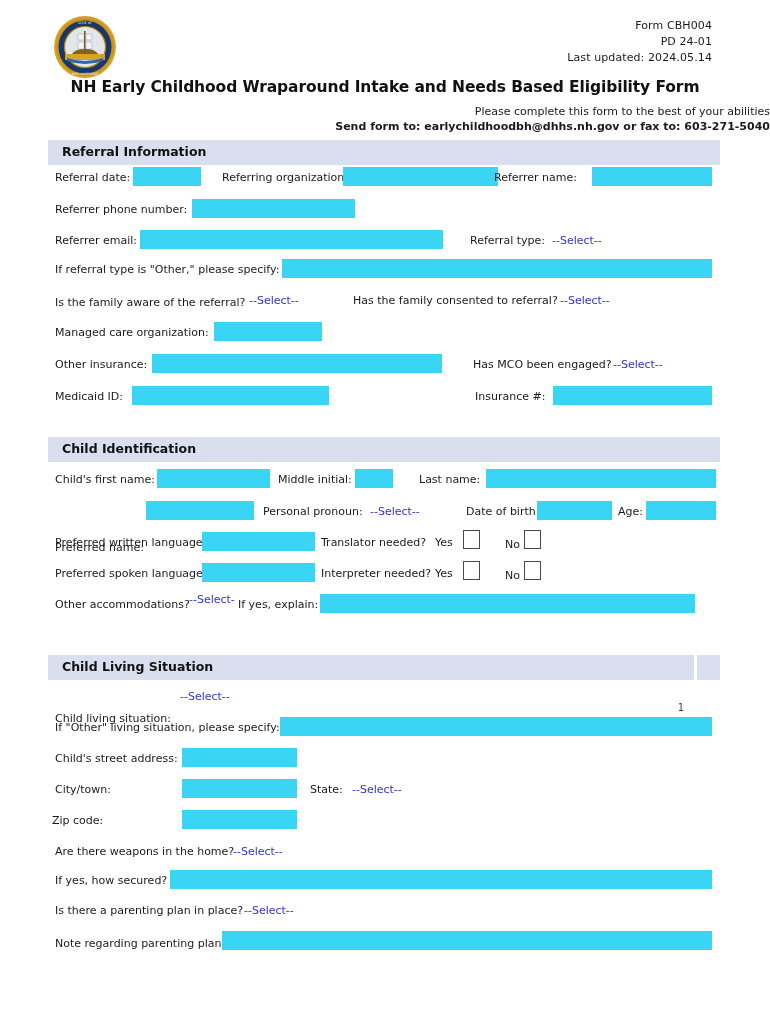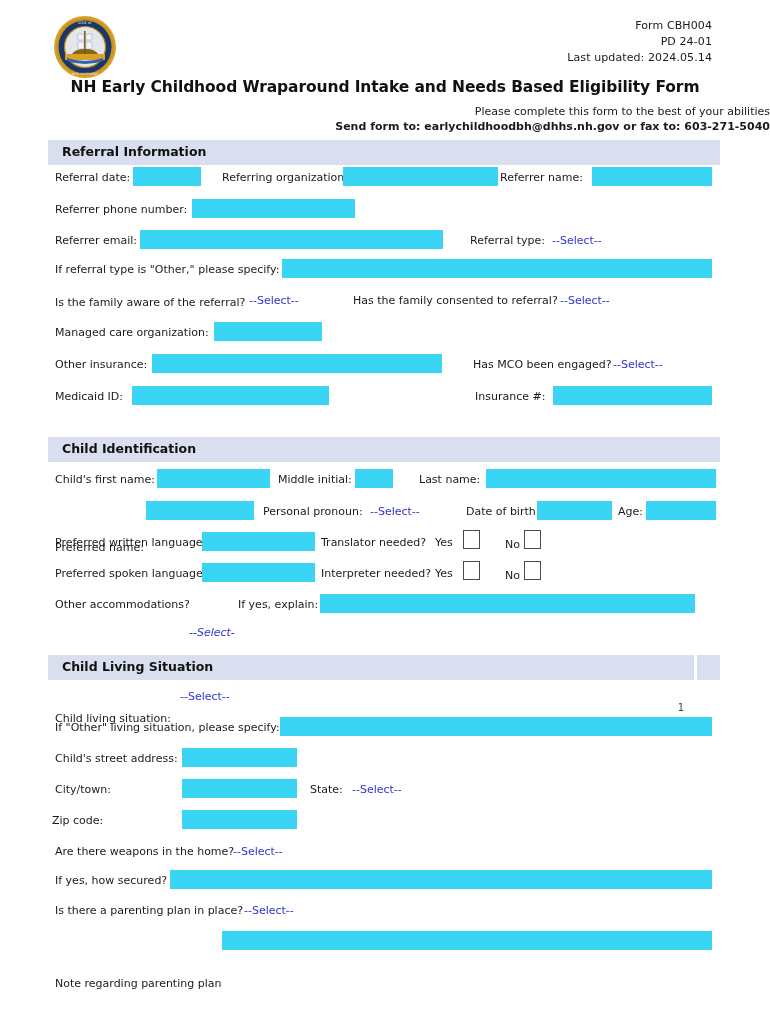--- a/index.html
+++ b/index.html
@@ -148,21 +148,21 @@
   <div class="sect-bar" style="left:48px; top:140px; width:672px;">
     <span class="sect-title">Referral Information</span>
   </div>
 
   <span class="lbl" style="left:55px; top:171px;">Referral date:</span>
   <div class="fld" style="left:133px; top:167px; width:68px;"></div>
 
   <span class="lbl" style="left:222px; top:171px;">Referring organization:</span>
   <div class="fld" style="left:343px; top:167px; width:155px;"></div>
 
-  <span class="lbl" style="left:494px; top:171px;margin-left:6px;">Referrer name:</span>
+  <span class="lbl" style="left:494px; top:171px;">Referrer name:</span>
   <div class="fld" style="left:592px; top:167px; width:120px;"></div>
 
   <span class="lbl" style="left:55px; top:203px;">Referrer phone number:</span>
   <div class="fld" style="left:192px; top:199px; width:163px;"></div>
 
   <span class="lbl" style="left:55px; top:234px;">Referrer email:</span>
   <div class="fld" style="left:140px; top:230px; width:303px;"></div>
 
   <span class="lbl" style="left:470px; top:234px;text-align:right;">Referral type:</span>
   <span class="sel" style="left:552px; top:234px;">--Select--</span>
@@ -228,21 +228,21 @@
   <span class="lbl" style="left:55px; top:567px;">Preferred spoken language:</span>
   <div class="fld" style="left:202px; top:563px; width:113px;"></div>
 
   <span class="lbl" style="left:321px; top:567px;">Interpreter needed?</span>
   <span class="lbl" style="left:435px; top:567px;">Yes</span>
   <div class="cbx" style="left:463px; top:561px;"></div>
   <span class="lbl" style="left:505px; top:569px;">No</span>
   <div class="cbx" style="left:524px; top:561px;"></div>
 
   <span class="lbl" style="left:55px; top:598px;">Other accommodations?</span>
-  <span class="sel" style="left:189px; top:626px;font-style:italic;">--Select-</span>
+  <span class="sel" style="left:189px; top:593px;">--Select-</span>
   <span class="lbl" style="left:238px; top:598px;">If yes, explain:</span>
   <div class="fld" style="left:320px; top:594px; width:375px;"></div>
 
   <div class="sect-bar split-left" style="top:655px;">
     <span class="sect-title">Child Living Situation</span>
   </div>
   <div class="sect-bar split-right" style="top:655px;"></div>
 
   <span class="lbl" style="left:55px; top:712px;text-align:center;">Child living situation:</span>
   <span class="sel" style="left:180px; top:690px;">--Select--</span>
@@ -264,18 +264,18 @@
 
   <span class="lbl" style="left:55px; top:845px;">Are there weapons in the home?</span>
   <span class="sel" style="left:233px; top:845px;">--Select--</span>
 
   <span class="lbl" style="left:55px; top:874px;">If yes, how secured?</span>
   <div class="fld" style="left:170px; top:870px; width:542px;"></div>
 
   <span class="lbl" style="left:55px; top:904px;">Is there a parenting plan in place?</span>
   <span class="sel" style="left:244px; top:904px;">--Select--</span>
 
-  <span class="lbl" style="left:55px; top:937px;margin-top:40px;">Note regarding parenting plan</span>
+  <span class="lbl" style="left:55px; top:937px;">Note regarding parenting plan</span>
   <div class="fld" style="left:222px; top:931px; width:490px;"></div>
 
   <div class="pageno">1</div>
 
 </div>
 
 </body></html>

